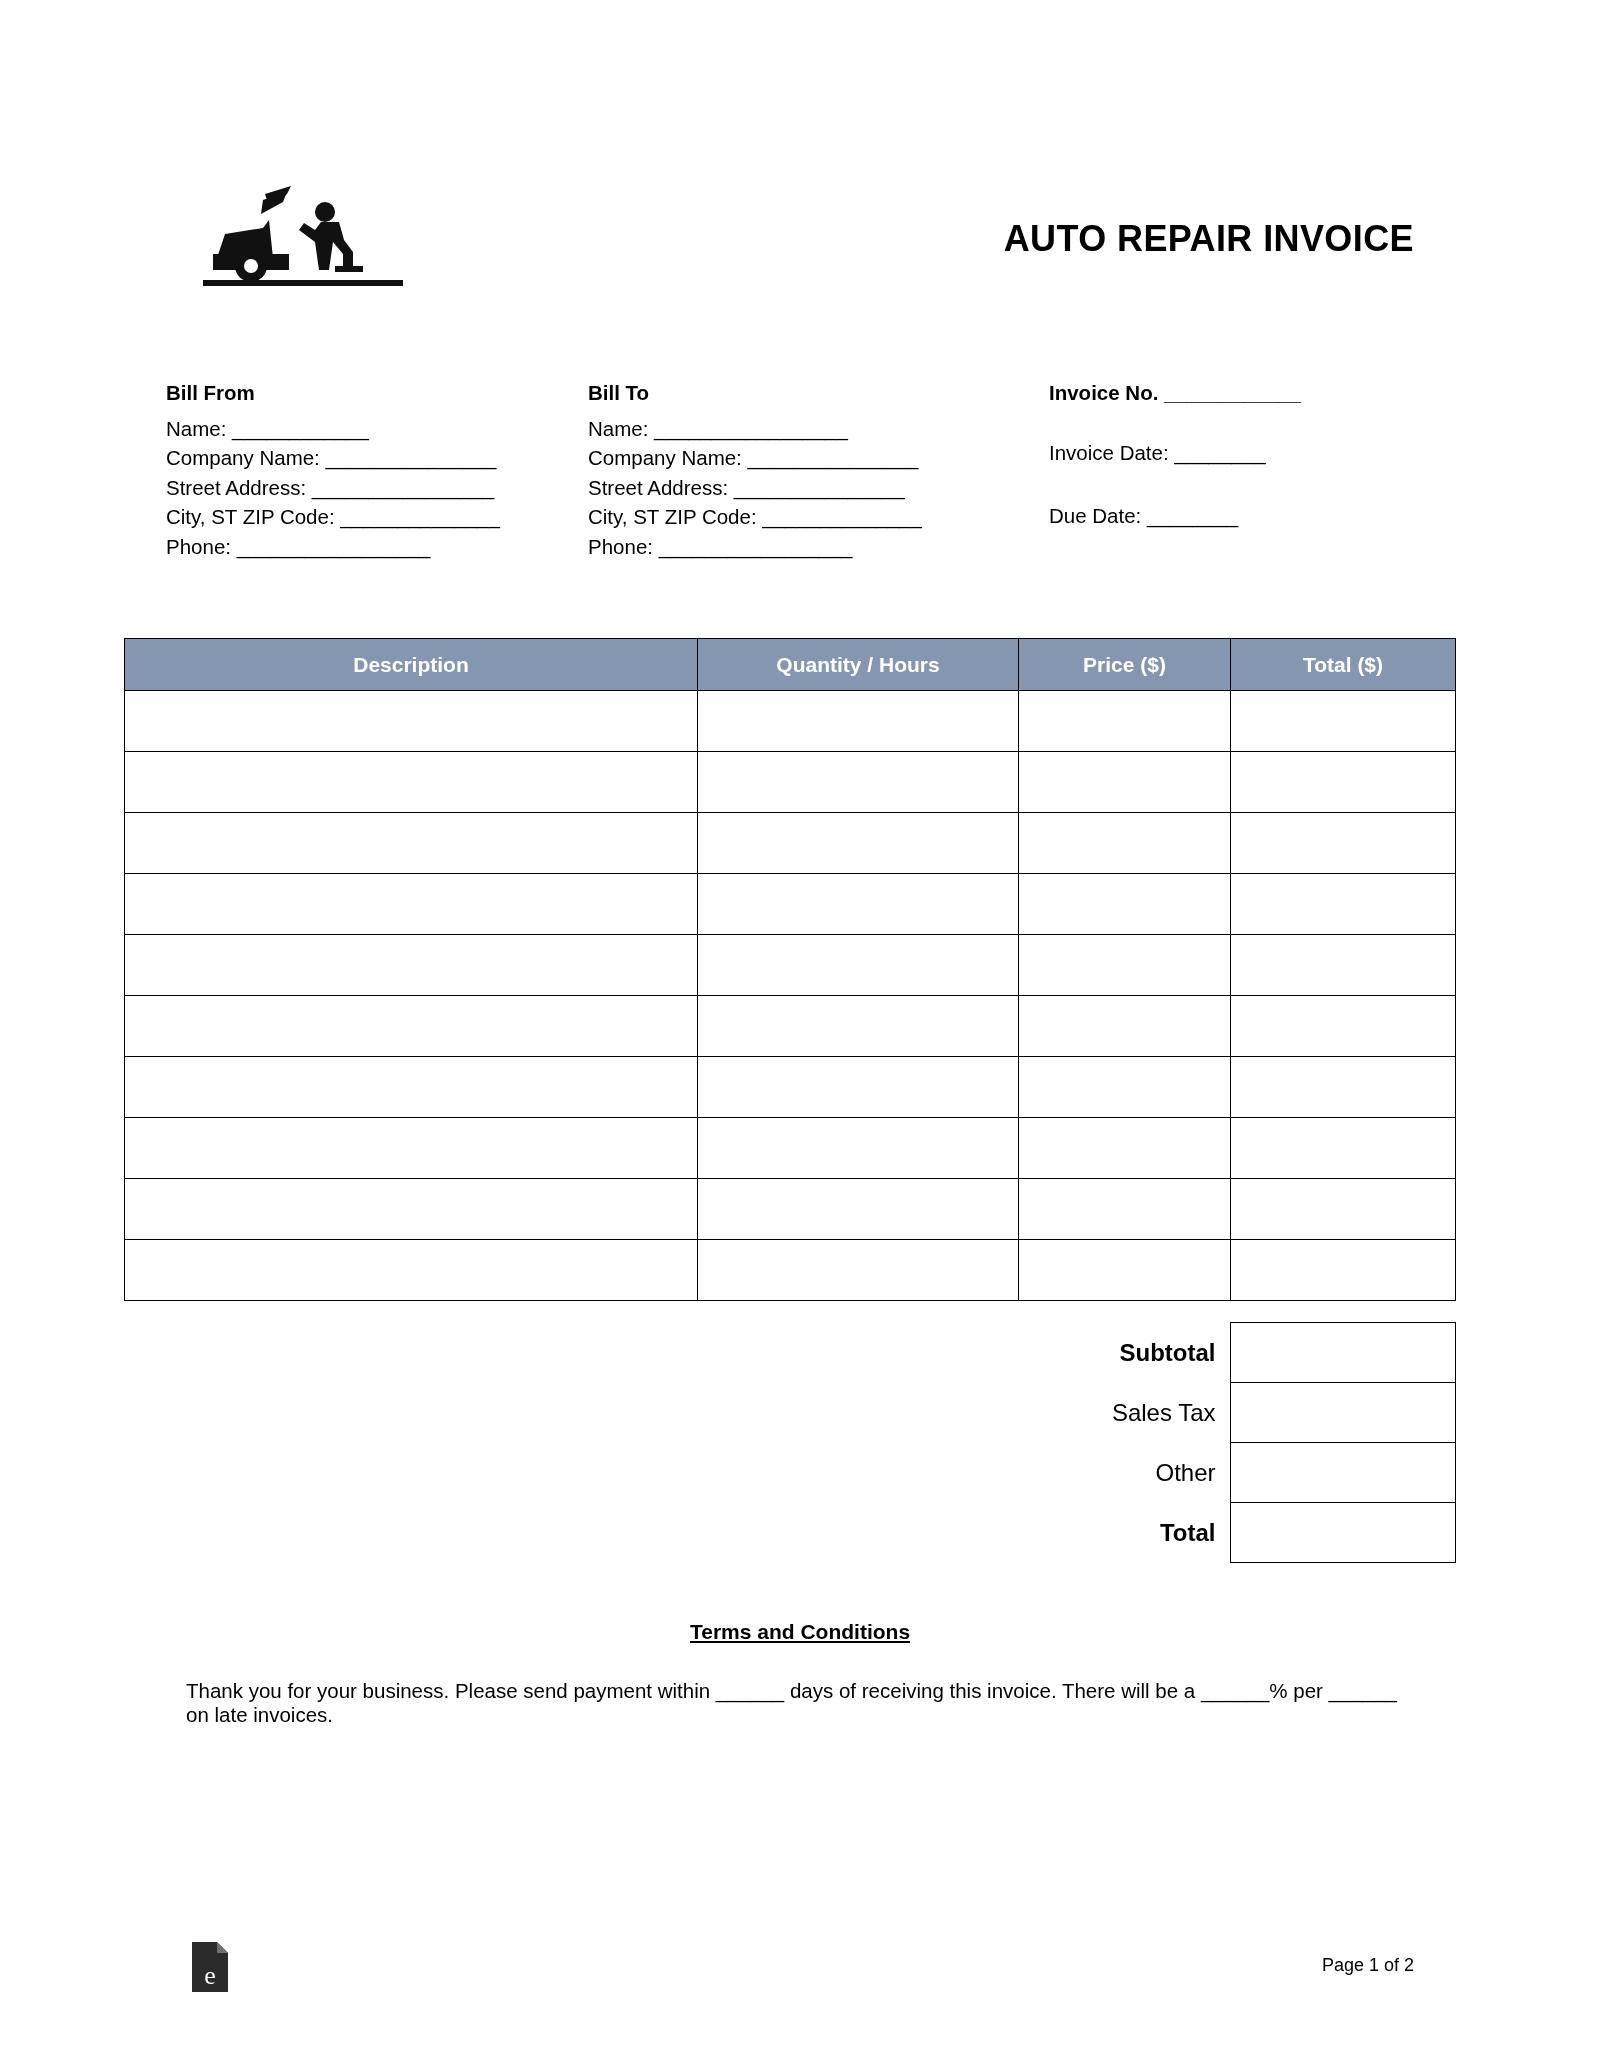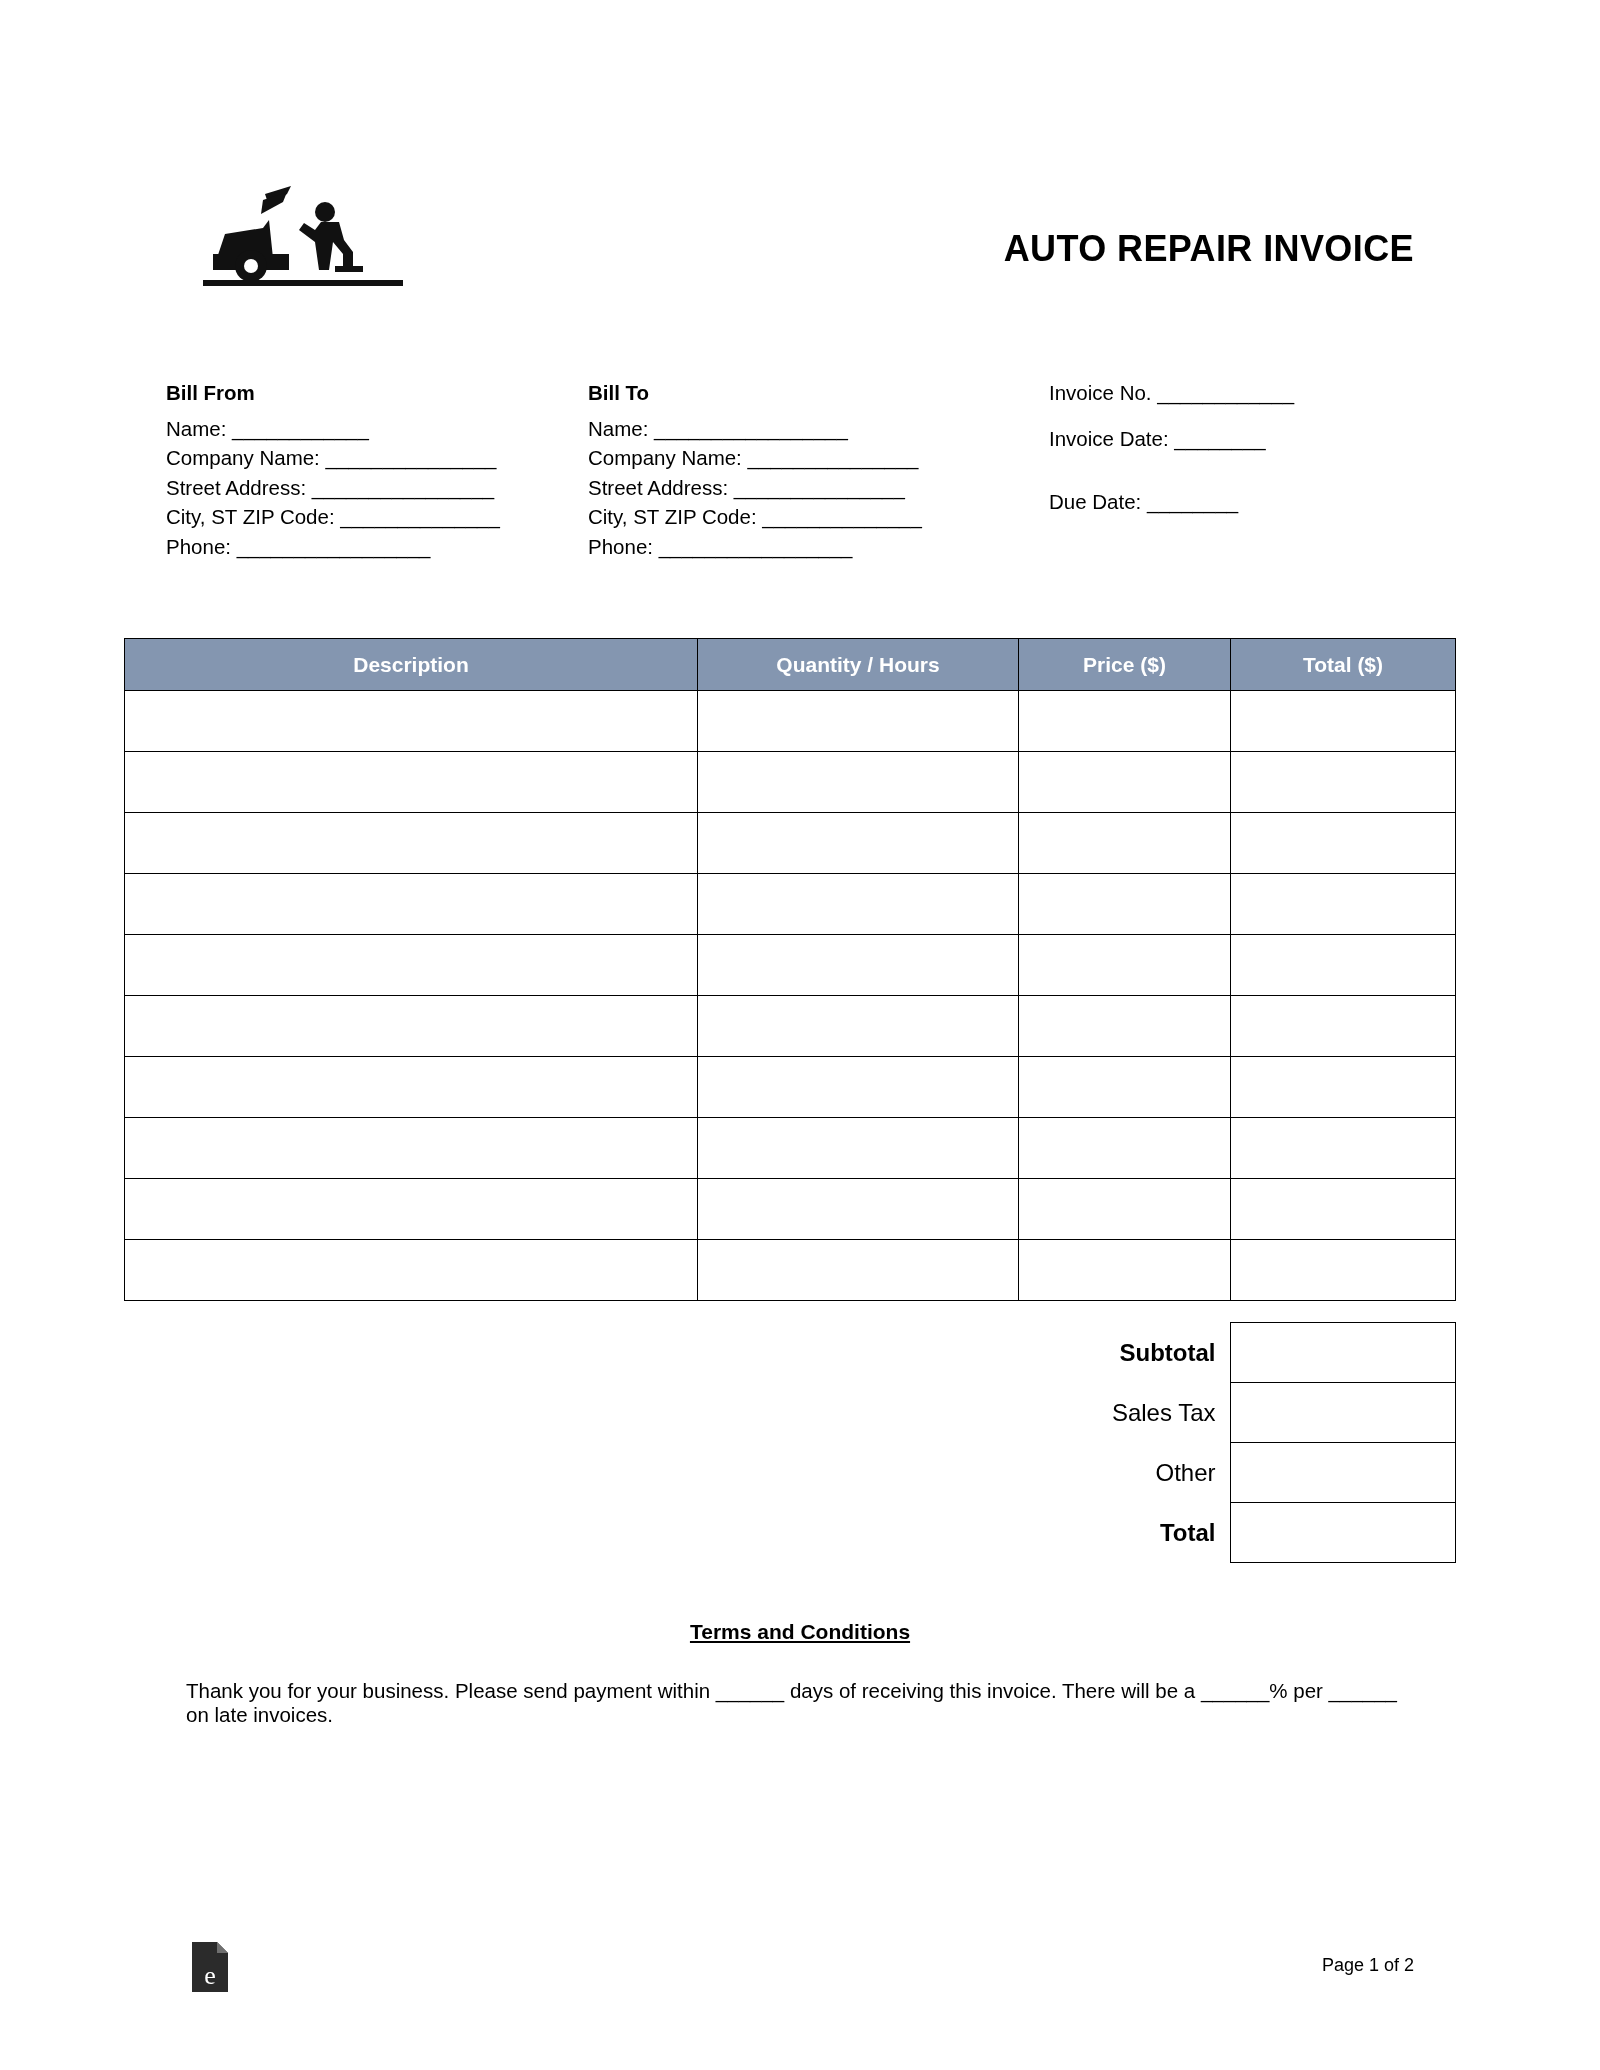--- a/index.html
+++ b/index.html
@@ -38,21 +38,20 @@
     height: 125px;
   }
   .doc-title {
     position: absolute;
     right: 186px;
     top: 58px;
     font-size: 36px;
     font-weight: bold;
     letter-spacing: 0.4px;
     white-space: nowrap;
-    margin-top: 10px;
   }
 
   
   .parties {
     position: absolute;
     left: 0;
     top: 378px;
     width: 1600px;
   }
   .col {
@@ -64,21 +63,21 @@
   .col-to   { left: 588px; top: 0; width: 460px; }
   .col-inv  { left: 1049px; top: 0; width: 480px; }
   .col-head {
     font-weight: bold;
     font-size: 20.5px;
     margin-bottom: 6px;
     display: block;
   }
   .line-row { display: block; white-space: nowrap; }
   .inv-row { display: block; white-space: nowrap; margin-bottom: 34px; }
-  .inv-row.first { font-weight: normal; margin-bottom: 16px; }
+  .inv-row.first { font-weight: bold; margin-bottom: 30px; }
 
   
   .items {
     position: absolute;
     left: 124px;
     top: 638px;
     width: 1331px;
     border-collapse: collapse;
     table-layout: fixed;
   }

